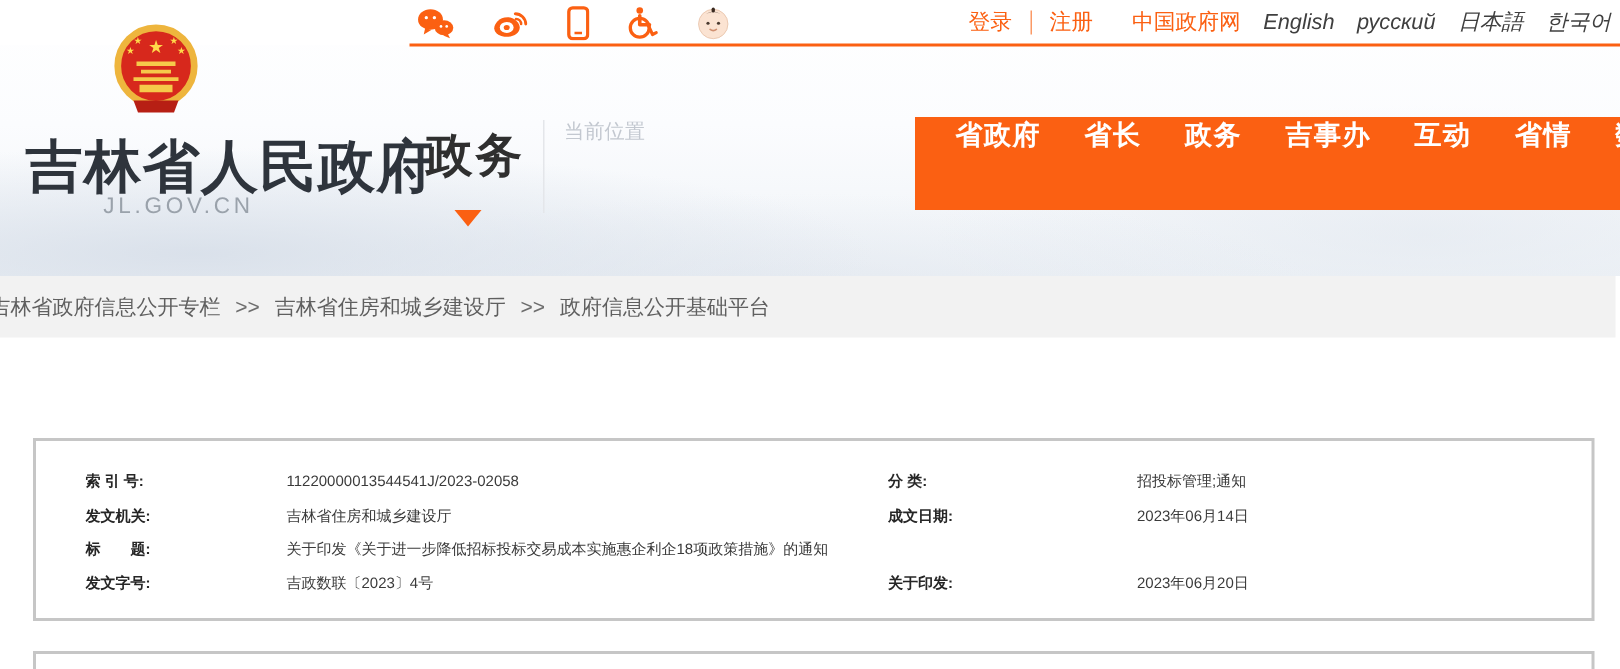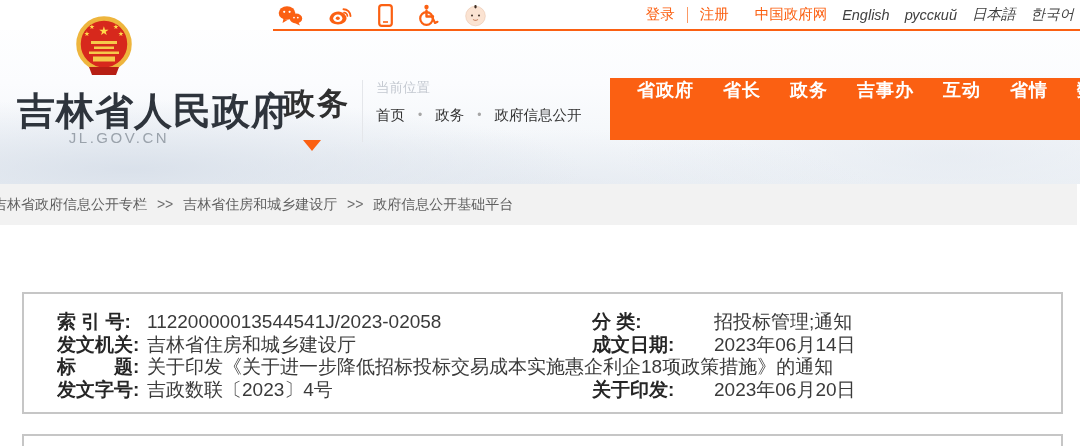--- a/index.html
+++ b/index.html
@@ -55,23 +55,23 @@
 
   
   .path-bar { position:absolute; left:0; top:184px; width:1077px; height:41px; background:#f2f2f2; line-height:41px; font-size:14px; color:#5f5f5f; overflow:hidden; }
   .path-bar-inner { margin-left:-7px; white-space:nowrap; }
   .path-bar .pcrumb { cursor:pointer; }
   .path-bar .psep { margin:0 6px; color:#6d6d6d; }
 
   
   .doc-card { position:absolute; left:22px; top:292px; width:1041px; height:122px; background:#fff; border:2px solid #c6c6c6; }
   .doc-grid { display:grid; grid-template-columns:90px 445px 122px 1fr; padding:17px 8px 0 33px; }
-  .doc-grid > div { height:22.5px; line-height:22.5px; font-size:19px; white-space:nowrap; overflow:hidden; }
+  .doc-grid > div { height:22.5px; line-height:22.5px; font-size:10px; white-space:nowrap; overflow:hidden; }
   .doc-label { font-weight:bold; color:#262626; }
-  .doc-value { color:#3a3a3a; }
+  .doc-value { color:#3a3a3a;margin-left:44px; }
   .span3 { grid-column:2 / 5; }
 
   .doc-card-2 { position:absolute; left:22px; top:434px; width:1041px; height:40px; background:#fff; border:2px solid #c6c6c6; }
 </style>
 </head>
 <body>
 
 <div id="app">
 
   <div class="header-bg"></div>
@@ -154,27 +154,20 @@
       <path d="M15 53 L45 53 L42 61 L18 61 Z" fill="#b71f14"></path>
     </svg>
   </div>
   <div class="site-name">吉林省人民政府</div>
   <div class="site-domain">JL.GOV.CN</div>
 
   <div class="section-title">政务</div>
   <div class="section-caret"></div>
   <div class="v-divider"></div>
   <div class="current-loc">当前位置</div>
-  <div class="top-breadcrumb">
-    <span class="crumb">首页</span>
-    <span class="dot">•</span>
-    <span class="crumb">政务</span>
-    <span class="dot">•</span>
-    <span class="crumb">政府信息公开</span>
-  </div>
 
   <div class="main-nav">
     <span class="nav-item">省政府</span>
     <span class="nav-item">省长</span>
     <span class="nav-item">政务</span>
     <span class="nav-item">吉事办</span>
     <span class="nav-item">互动</span>
     <span class="nav-item">省情</span>
     <span class="nav-item">数据</span>
   </div>

